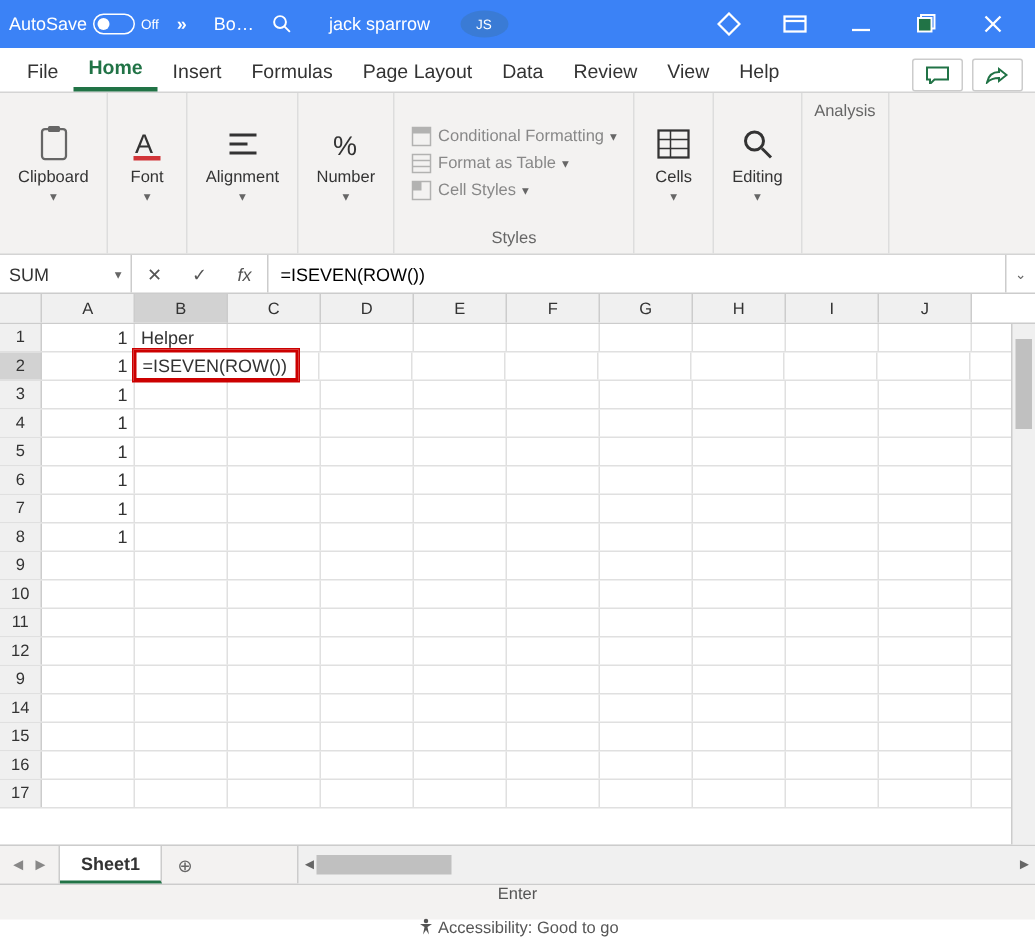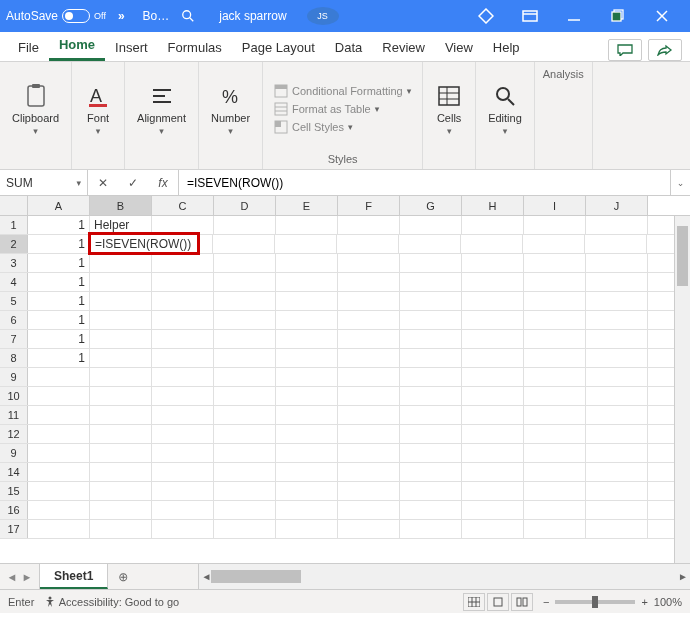--- a/index.html
+++ b/index.html
@@ -69,21 +69,21 @@
   .st-nav { width: 40px; display: flex; align-items: center; justify-content: center; gap: 4px; color: #888; border-right: 1px solid #ccc;}
   .st-nav .arr { font-size: 11px;}
   .st-tab { padding: 0 14px; border-right: 1px solid #ccc; background: #fff; border-bottom: 2px solid #217346; display: flex; align-items: center; font-weight: 600;}
   .st-add { width: 30px; display: flex; align-items: center; justify-content: center; color: #666;}
   .st-spacer { flex: 0 0 60px; }
   .hscroll { flex: 1; display: flex; align-items: center; border-left: 1px solid #ccc; position: relative; background: #f0f0f0;}
   .hscroll-thumb { position: absolute; left: 12px; width: 90px; top: 6px; bottom: 6px; background: #c0c0c0;}
   .hscroll-arr { position: absolute; width: 14px; top: 0; bottom: 0; display: flex; align-items: center; justify-content: center; font-size: 10px; color: #666;}
   .hscroll-arr.l { left: 0; } .hscroll-arr.r { right: 0; }
 
-  .status { height: 24px; border-top: 1px solid #ccc; background: #f3f2f1; display: flex; align-items: center; padding: 0 8px; font-size: 11px; color: #555; gap: 10px;}
+  .status { height: 24px; border-top: 1px solid #ccc; background: #f3f2f1; display: flex; align-items: center; padding: 0 8px; font-size: 11px; color: #555; gap: 10px; flex-direction: column;}
   .status-spacer { flex: 1; }
   .view-btns { display: flex; gap: 2px; }
   .vb { width: 22px; height: 18px; border: 1px solid #ccc; display: flex; align-items: center; justify-content: center; }
   .zoom { display: flex; align-items: center; gap: 6px;}
   .zoom-track { width: 80px; height: 4px; background: #c0c0c0; position: relative;}
   .zoom-thumb { position: absolute; width: 6px; height: 12px; background: #666; top: -4px; left: 37px;}
 
   svg { display: block; }
 </style>
 </head>

